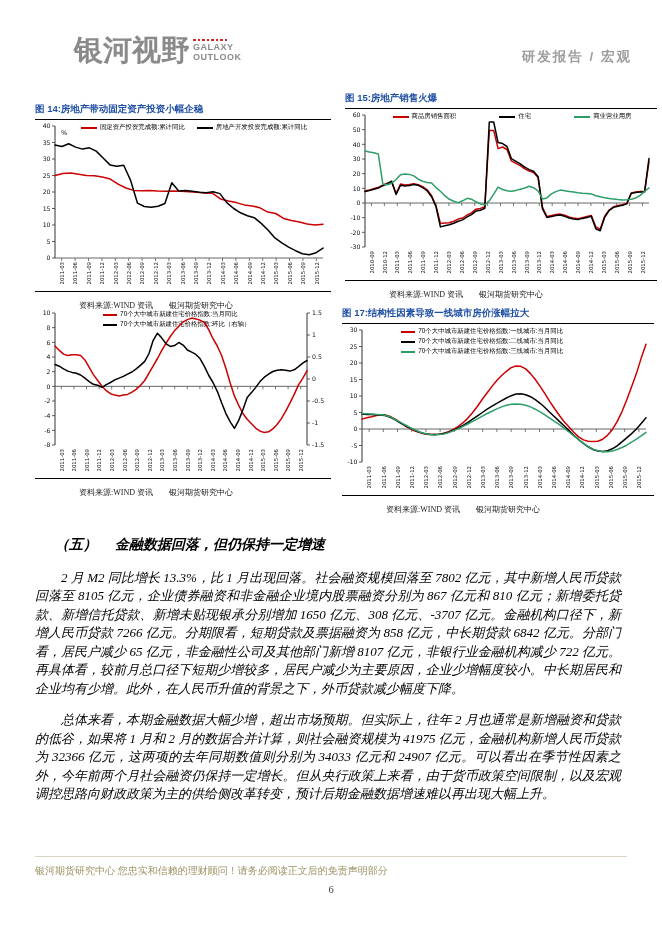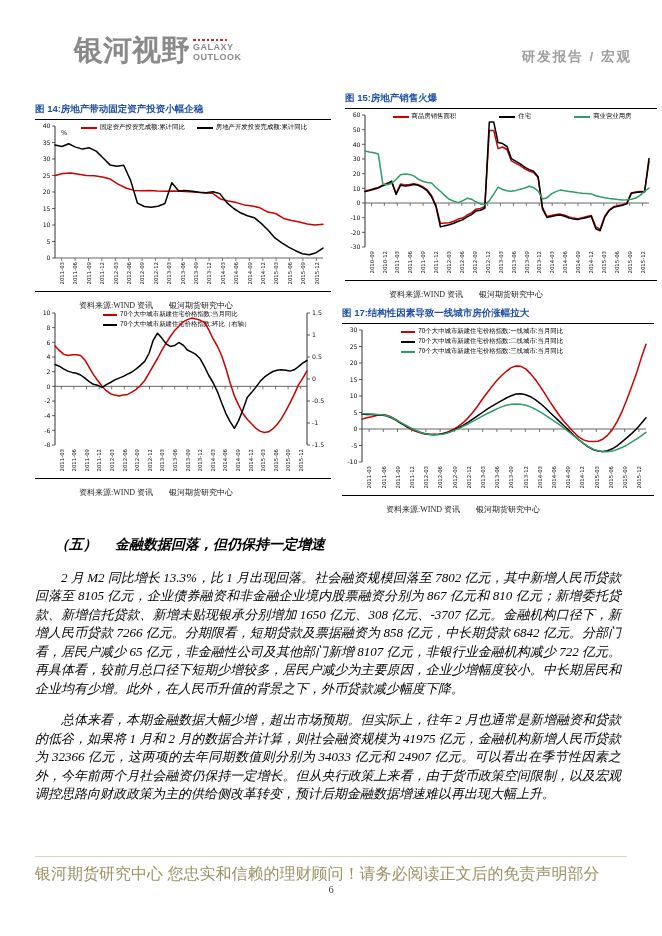--- a/index.html
+++ b/index.html
@@ -41,21 +41,21 @@
 
   
   .section{position:absolute;left:35px;top:536px;width:594px;color:#000;font-style:italic;}
   .sec-heading{font-size:14px;font-weight:bold;margin:0 0 15px 20px;
                font-family:"Liberation Sans",sans-serif;}
   .section p{font-size:13px;line-height:1.42;text-align:justify;text-indent:2em;
              margin:0 8px 13px 0;font-family:"Liberation Serif",serif;}
 
   
   .footer{position:absolute;left:35px;right:35px;top:856px;border-top:1px solid #dad5c2;
-          padding-top:7px;font-size:16px;color:#9b9364;}
+          padding-top:7px;font-size:10px;color:#9b9364;}
   .pagenum{position:absolute;left:0;right:0;top:884px;text-align:center;font-size:10.5px;
            color:#444;font-family:"Liberation Serif",serif;}
 </style>
 </head>
 <body>
 
 <div class="page">
 
   <div class="hdr-logo">
     <span class="logo-cn">银河视野</span>

